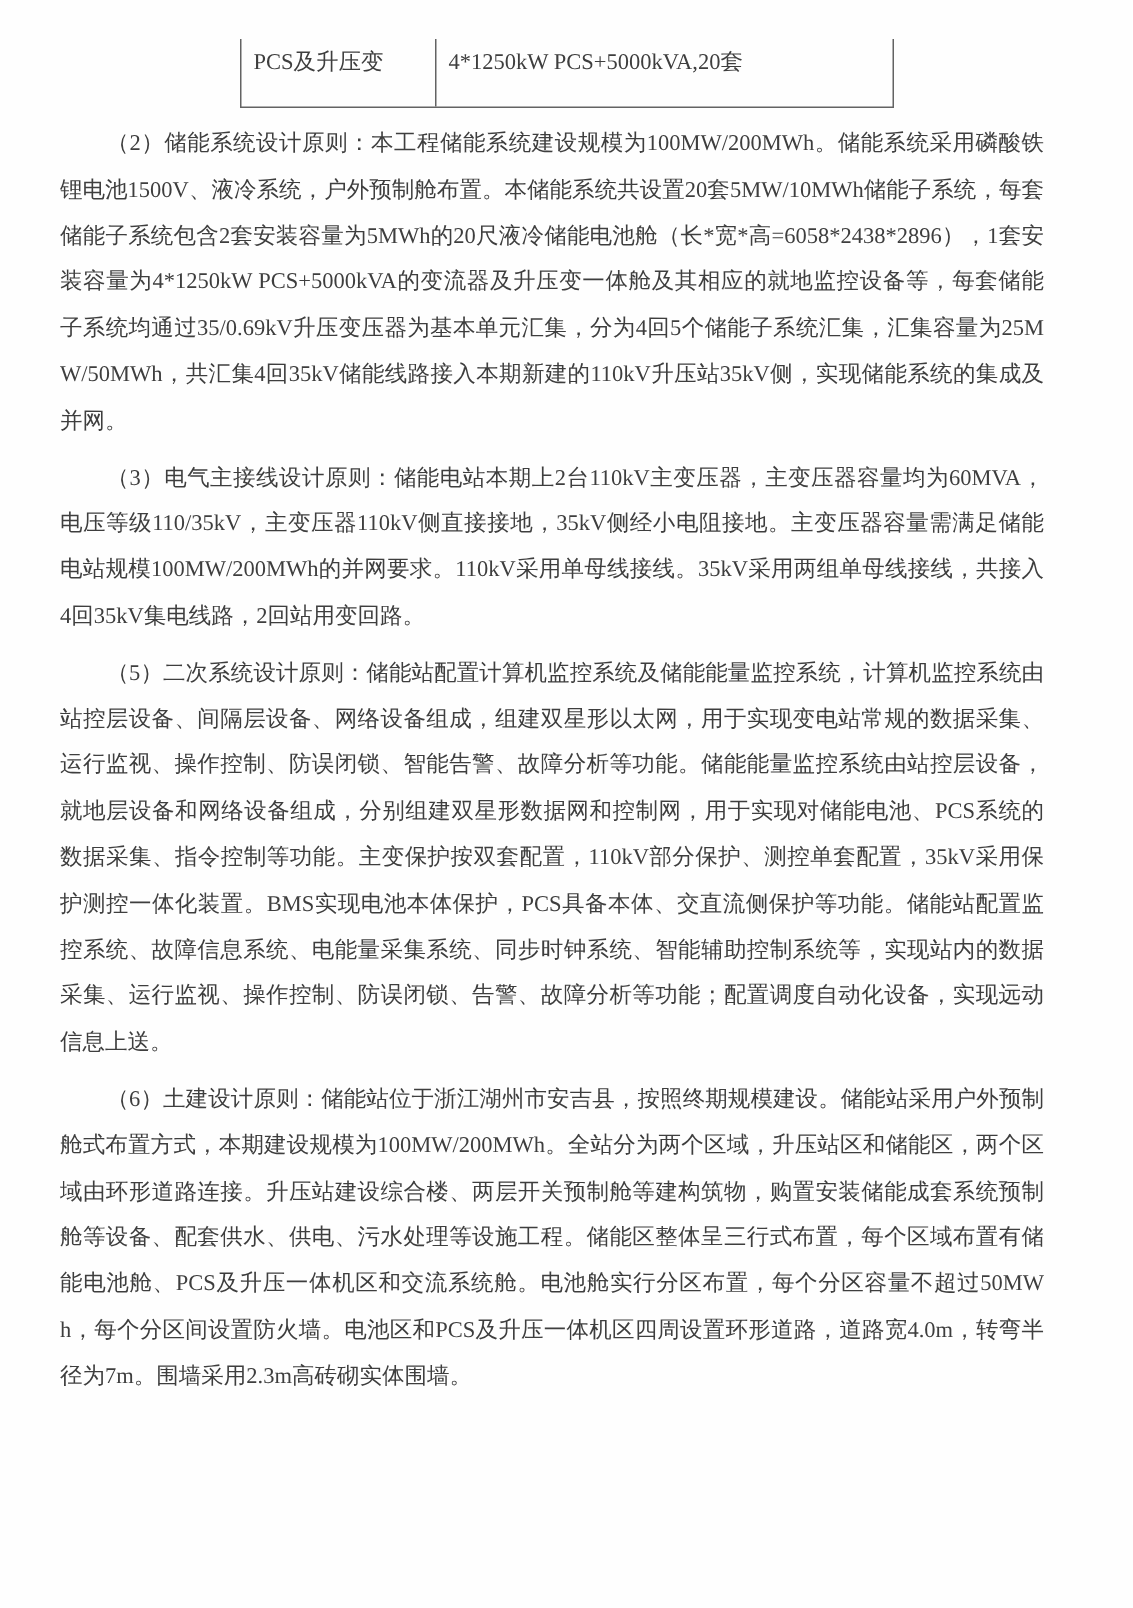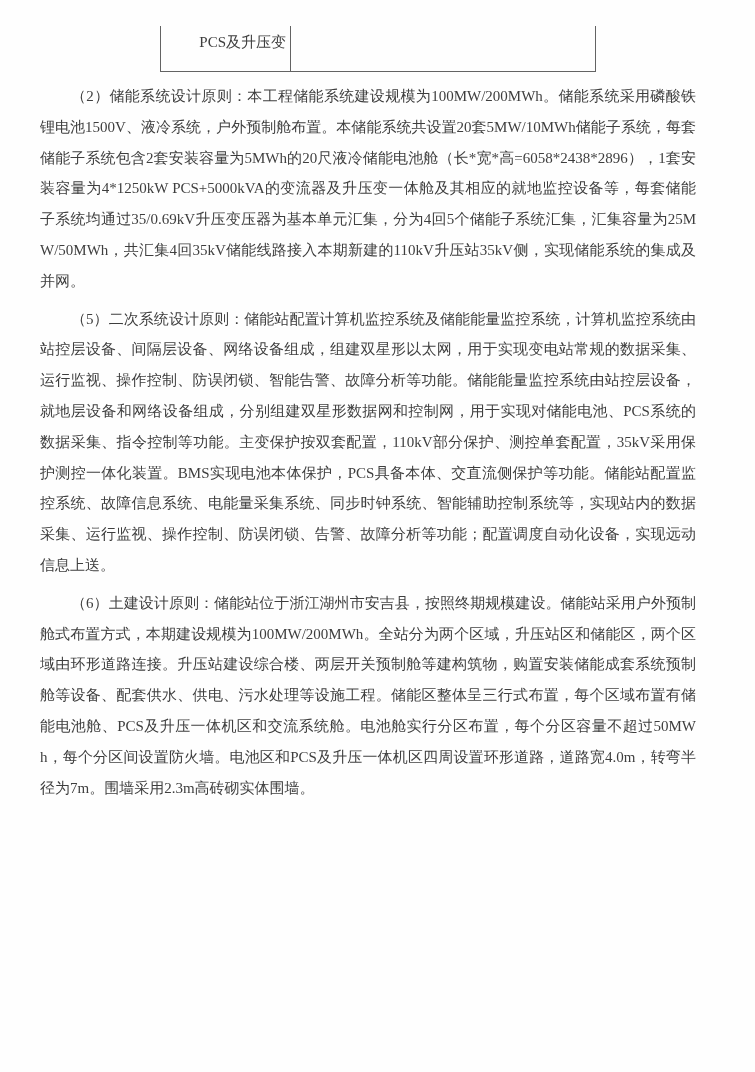--- a/index.html
+++ b/index.html
@@ -21,21 +21,20 @@
     position: absolute;
     left: 160px;
     top: 26px;
     width: 436px;
     height: 46px;
     border-left: 1px solid #636363;
     border-right: 1px solid #636363;
     border-bottom: 1px solid #636363;
     display: flex;
     box-sizing: border-box;
-    text-align: right;
   }
   .table-cell {
     font-size: 15px;
     line-height: 20px;
     padding: 6px 4px 0 8px;
     box-sizing: border-box;
     white-space: nowrap;
     overflow: hidden;
   }
   .table-cell.c1 {
@@ -59,21 +58,23 @@
     word-break: break-all;
   }
 </style>
 </head>
 <body>
 
 <div class="page">
 
   <div class="table-fragment">
     <div class="table-cell c1">PCS及升压变</div>
+    <div class="table-cell c2">4*1250kW PCS+5000kVA,20套</div>
   </div>
 
   <div class="content">
     <p>（2）储能系统设计原则：本工程储能系统建设规模为100MW/200MWh。储能系统采用磷酸铁锂电池1500V、液冷系统，户外预制舱布置。本储能系统共设置20套5MW/10MWh储能子系统，每套储能子系统包含2套安装容量为5MWh的20尺液冷储能电池舱（长*宽*高=6058*2438*2896），1套安装容量为4*1250kW PCS+5000kVA的变流器及升压变一体舱及其相应的就地监控设备等，每套储能子系统均通过35/0.69kV升压变压器为基本单元汇集，分为4回5个储能子系统汇集，汇集容量为25MW/50MWh，共汇集4回35kV储能线路接入本期新建的110kV升压站35kV侧，实现储能系统的集成及并网。</p>
+    <p>（3）电气主接线设计原则：储能电站本期上2台110kV主变压器，主变压器容量均为60MVA，电压等级110/35kV，主变压器110kV侧直接接地，35kV侧经小电阻接地。主变压器容量需满足储能电站规模100MW/200MWh的并网要求。110kV采用单母线接线。35kV采用两组单母线接线，共接入4回35kV集电线路，2回站用变回路。</p>
     <p>（5）二次系统设计原则：储能站配置计算机监控系统及储能能量监控系统，计算机监控系统由站控层设备、间隔层设备、网络设备组成，组建双星形以太网，用于实现变电站常规的数据采集、运行监视、操作控制、防误闭锁、智能告警、故障分析等功能。储能能量监控系统由站控层设备，就地层设备和网络设备组成，分别组建双星形数据网和控制网，用于实现对储能电池、PCS系统的数据采集、指令控制等功能。主变保护按双套配置，110kV部分保护、测控单套配置，35kV采用保护测控一体化装置。BMS实现电池本体保护，PCS具备本体、交直流侧保护等功能。储能站配置监控系统、故障信息系统、电能量采集系统、同步时钟系统、智能辅助控制系统等，实现站内的数据采集、运行监视、操作控制、防误闭锁、告警、故障分析等功能；配置调度自动化设备，实现远动信息上送。</p>
     <p>（6）土建设计原则：储能站位于浙江湖州市安吉县，按照终期规模建设。储能站采用户外预制舱式布置方式，本期建设规模为100MW/200MWh。全站分为两个区域，升压站区和储能区，两个区域由环形道路连接。升压站建设综合楼、两层开关预制舱等建构筑物，购置安装储能成套系统预制舱等设备、配套供水、供电、污水处理等设施工程。储能区整体呈三行式布置，每个区域布置有储能电池舱、PCS及升压一体机区和交流系统舱。电池舱实行分区布置，每个分区容量不超过50MWh，每个分区间设置防火墙。电池区和PCS及升压一体机区四周设置环形道路，道路宽4.0m，转弯半径为7m。围墙采用2.3m高砖砌实体围墙。</p>
   </div>
 
 </div>
 
 </body></html>

